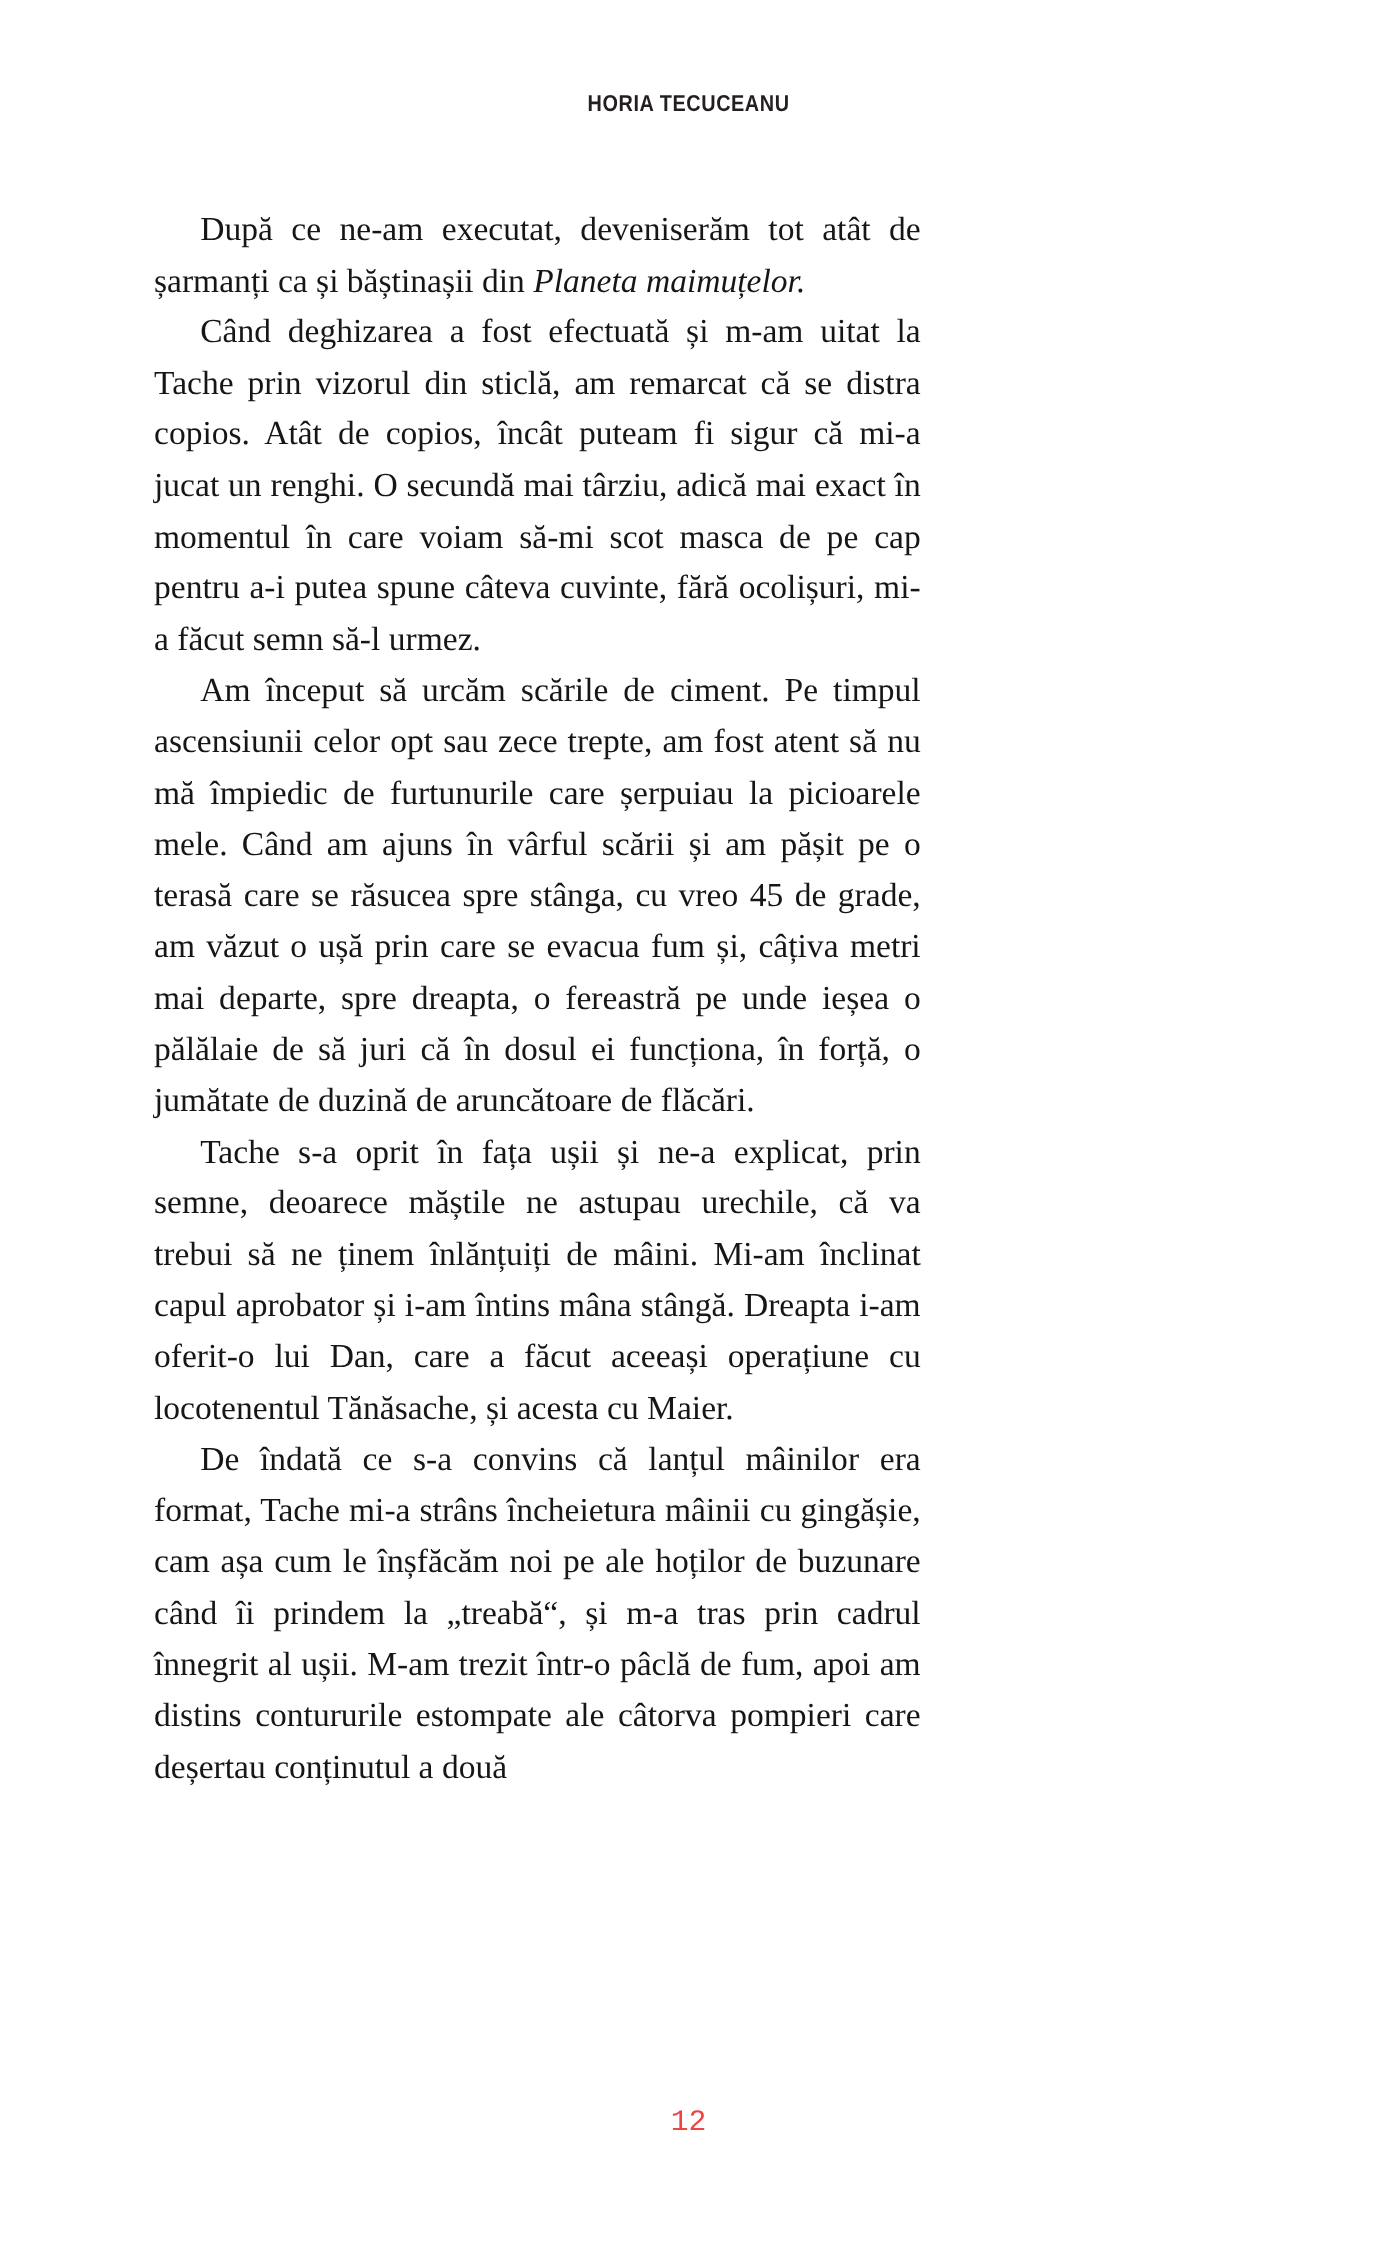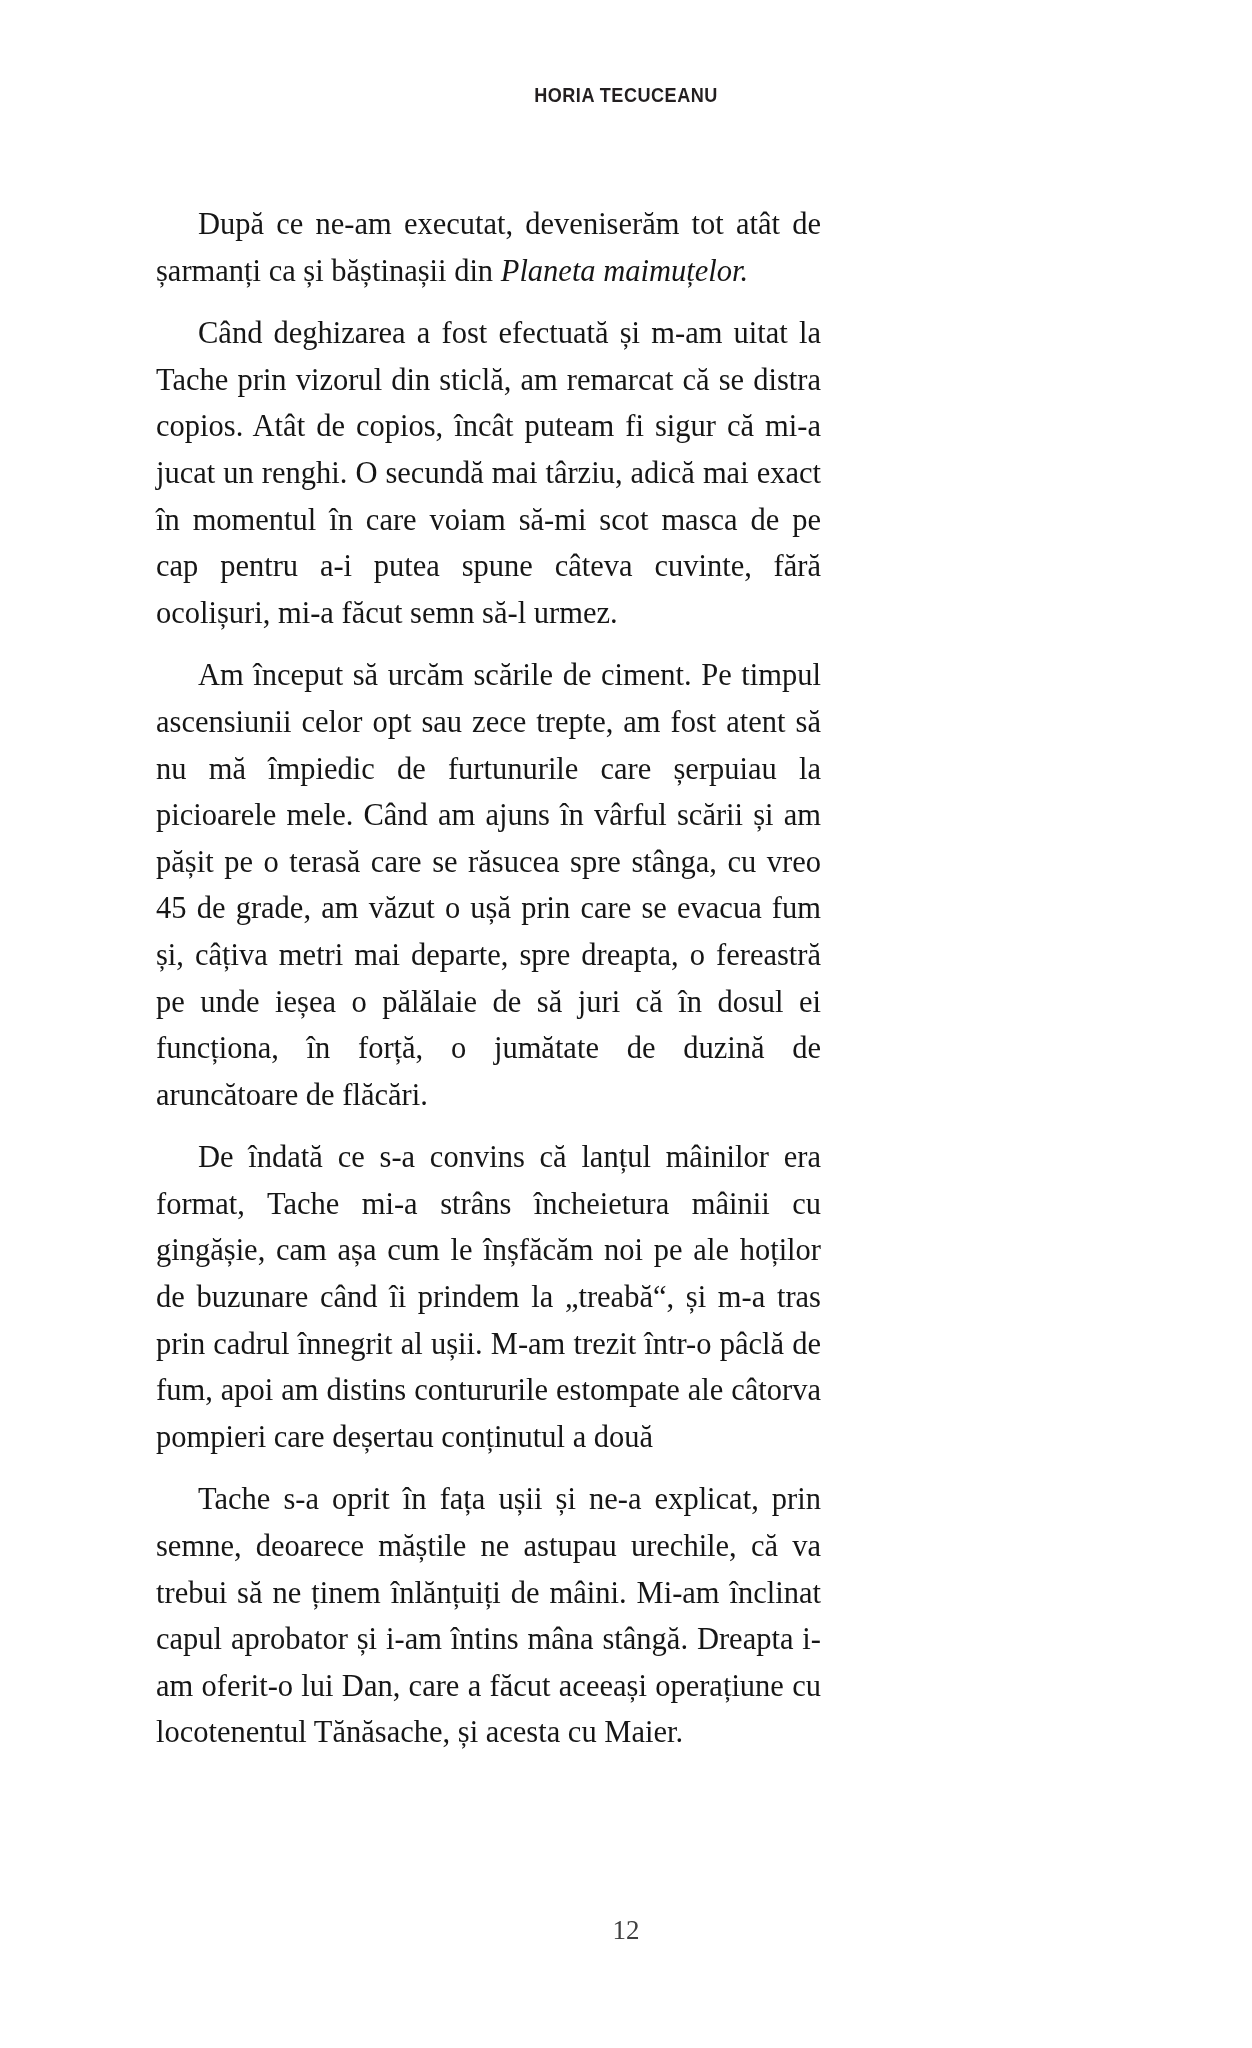--- a/index.html
+++ b/index.html
@@ -42,21 +42,21 @@
 
   
   .textblock {
     position: absolute;
     left: 140px;
     top: 185px;
     width: 697px;
   }
 
   .para {
-    margin: 16px;
+    margin: 0;
     text-align: justify;
     text-justify: inter-word;
     font-size: 30.5px;
     line-height: 46.6px;
     color: #161616;
     text-indent: 42px;
     hyphens: manual;
     -webkit-hyphens: manual;
   }
 
@@ -68,40 +68,40 @@
   .para { text-align-last: left; }
 
   
   .folio {
     position: absolute;
     left: 0;
     top: 1915px;
     width: 1252px;
     text-align: center;
     font-size: 27px;
-    color: #404040;
-    font-family: Liberation Serif, serif;
+    color: #ef4444;
+    font-family: Liberation Mono, monospace;
   }
 </style>
 </head>
 <body>
 
 <div class="page">
 
   <div class="running-head">HORIA TECUCEANU</div>
 
   <div class="textblock">
 
     <p class="para"><span>După ce ne-am executat, deveniserăm tot atât de șarmanți ca și băștinașii din </span><i>Planeta maimuțelor.</i></p>
 
     <p class="para">Când deghizarea a fost efectuată și m-am uitat la Tache prin vizorul din sticlă, am remarcat că se distra copios. Atât de copios, încât puteam fi sigur că mi-a jucat un renghi. O secundă mai târziu, adică mai exact în momentul în care voiam să-mi scot masca de pe cap pentru a-i putea spune câteva cuvinte, fără ocolișuri, mi-a făcut semn să-l urmez.</p>
 
     <p class="para">Am început să urcăm scările de ciment. Pe timpul ascensiunii celor opt sau zece trepte, am fost atent să nu mă împiedic de furtunurile care șerpuiau la picioarele mele. Când am ajuns în vârful scării și am pășit pe o terasă care se răsucea spre stânga, cu vreo 45 de grade, am văzut o ușă prin care se evacua fum și, câțiva metri mai departe, spre dreapta, o fereastră pe unde ieșea o pălălaie de să juri că în dosul ei funcționa, în forță, o jumătate de duzină de aruncătoare de flăcări.</p>
 
+    <p class="para">Tache s-a oprit în fața ușii și ne-a explicat, prin semne, deoarece măștile ne astupau urechile, că va trebui să ne ținem înlănțuiți de mâini. Mi-am înclinat capul aprobator și i-am întins mâna stângă. Dreapta i-am oferit-o lui Dan, care a făcut aceeași operațiune cu locotenentul Tănăsache, și acesta cu Maier.</p>
+
     <p class="para">De îndată ce s-a convins că lanțul mâinilor era format, Tache mi-a strâns încheietura mâinii cu gingășie, cam așa cum le înșfăcăm noi pe ale hoților de buzunare când îi prindem la „treabă“, și m-a tras prin cadrul înnegrit al ușii. M-am trezit într-o pâclă de fum, apoi am distins contururile estompate ale câtorva pompieri care deșertau conținutul a două</p>
-
-    <p class="para">Tache s-a oprit în fața ușii și ne-a explicat, prin semne, deoarece măștile ne astupau urechile, că va trebui să ne ținem înlănțuiți de mâini. Mi-am înclinat capul aprobator și i-am întins mâna stângă. Dreapta i-am oferit-o lui Dan, care a făcut aceeași operațiune cu locotenentul Tănăsache, și acesta cu Maier.</p>
 
   </div>
 
   <div class="folio">12</div>
 
 </div>
 
 </body></html>

